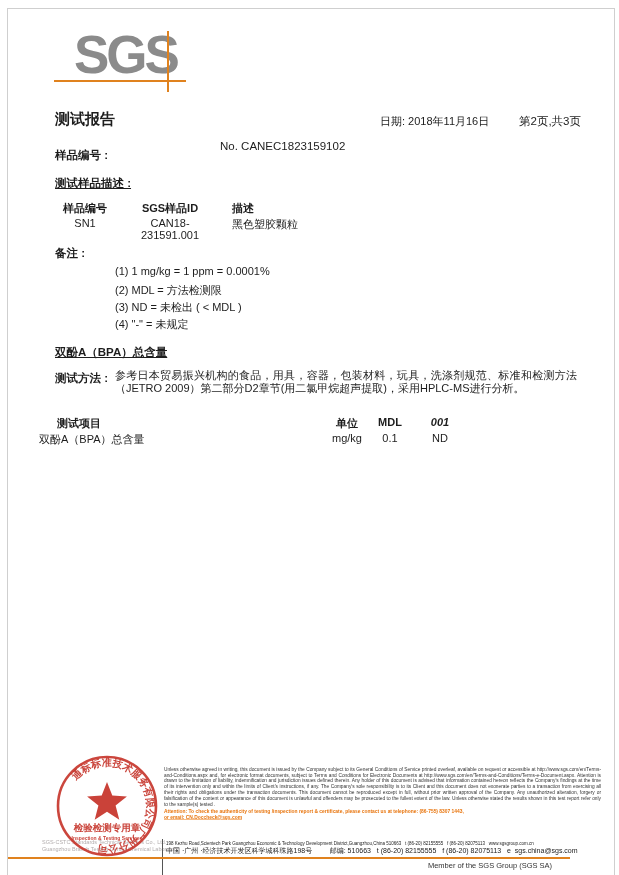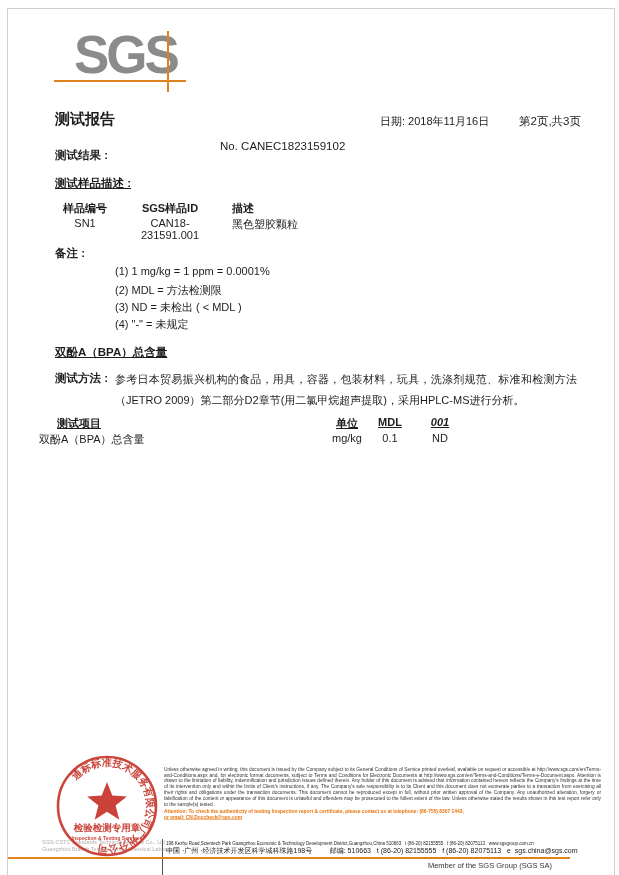--- a/index.html
+++ b/index.html
@@ -59,29 +59,29 @@
   .label-bold { font-size: 11.5px; font-weight: 700; }
   .u { text-decoration: underline; }
   .body-text { font-size: 11px; text-align: right; }
 
   
   .st-h { font-size: 11px; font-weight: 700; }
   .st-c { font-size: 11px; }
   .center { text-align: center; }
 
   
-  .rt-head { font-size: 11px; font-weight: 700; text-decoration: underline; }
+  .rt-head { font-size: 11px; font-weight: 700; }
   .italic { font-style: italic; }
 
   
   .method-par {
     left: 115px; top: 369px;
     width: 462px;
     font-size: 11px;
-    line-height: 21px;
+    line-height: 13px;
     text-align: justify;
   }
 
   
   .fineprint-scale {
     position: absolute;
     left: 164px; top: 766px;
     width: 874px;
     transform: scale(0.5);
     transform-origin: 0 0;
@@ -150,21 +150,21 @@
     <div class="logo-text">SGS</div>
     <div class="logo-hline"></div>
     <div class="logo-vline"></div>
   </div>
 
   <div class="abs report-title">测试报告</div>
   <div class="abs report-no">No. CANEC1823159102</div>
   <div class="abs report-date">日期: 2018年11月16日</div>
   <div class="abs report-page">第2页,共3页</div>
 
-  <div class="abs label-bold" style="left:55px;top:148px;">测试结果 :</div>
+  <div class="abs label-bold" style="left:55px;top:148px;">样品编号 :</div>
 
   <div class="abs label-bold u" style="left:55px;top:176px;">测试样品描述 :</div>
 
   <div>
     <div class="abs st-h center" style="left:54px;top:201px;width:62px;">样品编号</div>
     <div class="abs st-h center" style="left:130px;top:201px;width:80px;">SGS样品ID</div>
     <div class="abs st-h" style="left:232px;top:201px;">描述</div>
     <div class="abs st-c center" style="left:54px;top:217px;width:62px;">SN1</div>
     <div class="abs st-c center" style="left:130px;top:217px;width:80px;">CAN18-231591.001</div>
     <div class="abs st-c" style="left:232px;top:217px;">黑色塑胶颗粒</div>

